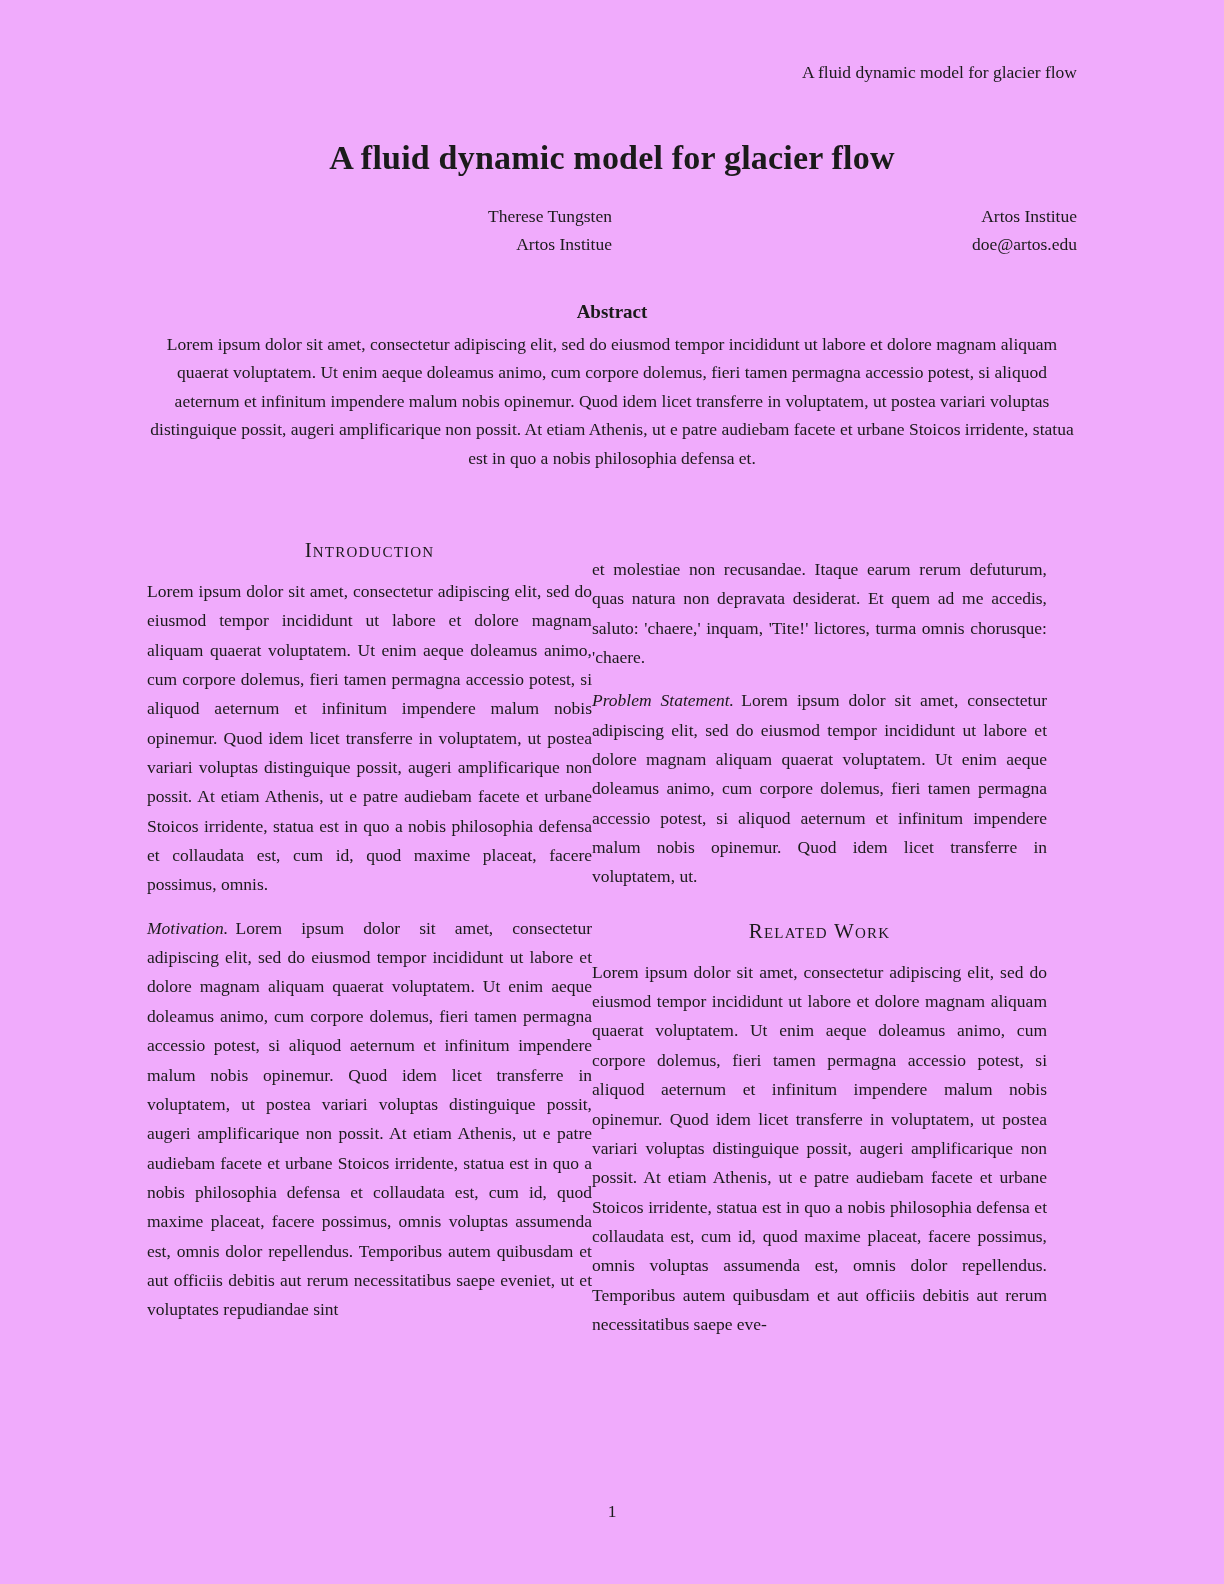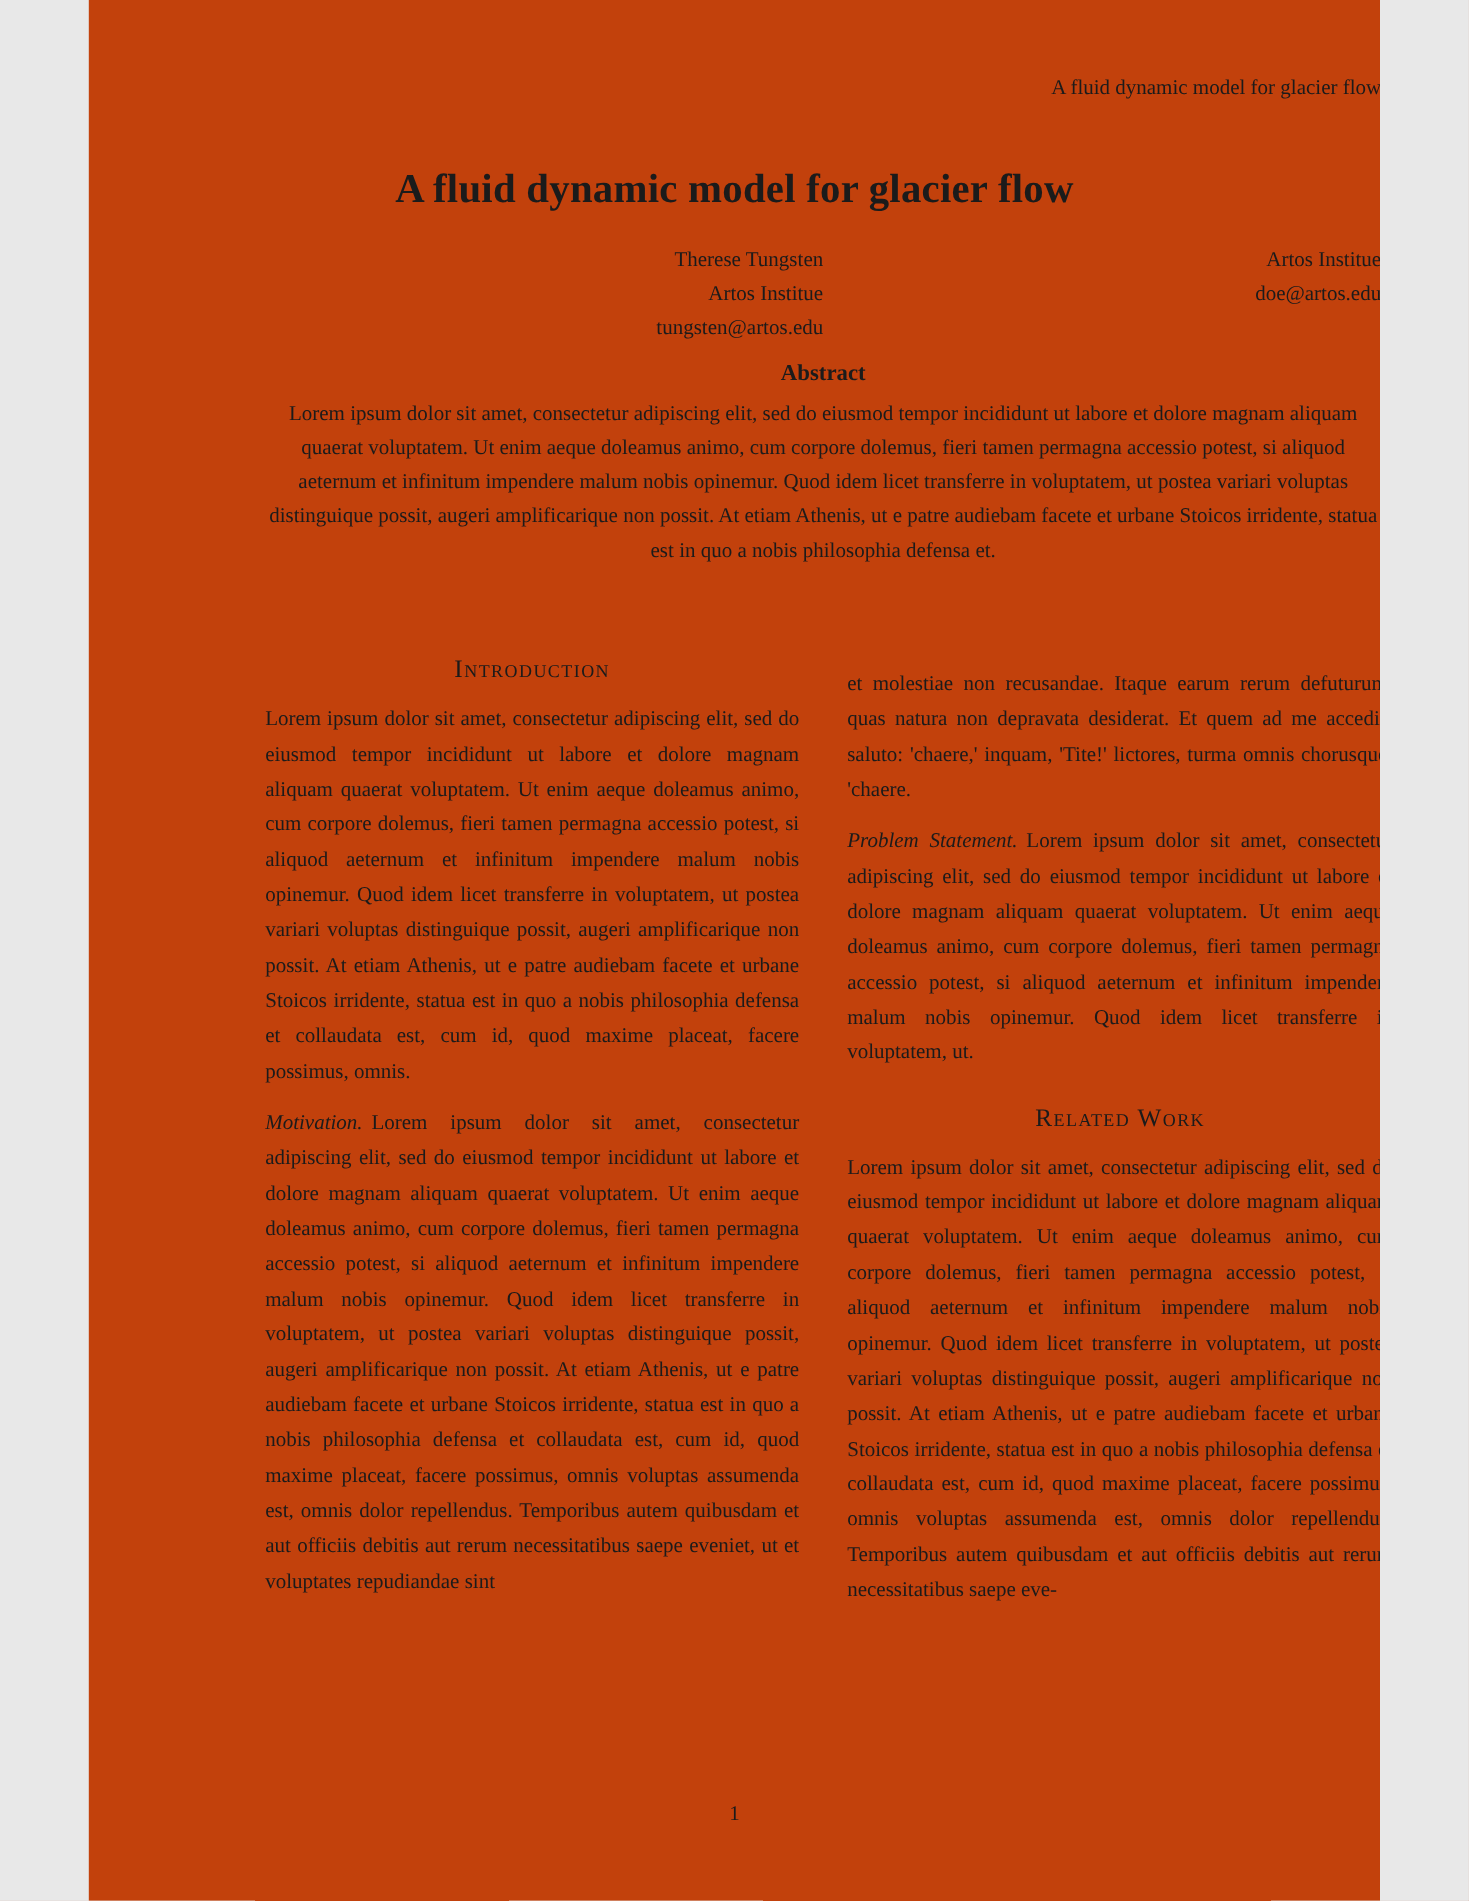--- a/index.html
+++ b/index.html
@@ -2,24 +2,24 @@
 <html><head>
 <meta charset="utf-8">
 <style>
   html, body {
     margin: 0;
     padding: 0;
     background: #e8e8e8;
   }
   .page {
     position: relative;
-    width: 1076px;
+    width: 1224px;
     height: 1584px;
     margin: 0 auto;
-    background: #c2410c;
+    background: #f0abfc;
     color: #1b1b1b;
     font-family: "Liberation Serif", "DejaVu Serif", serif;
     overflow: hidden;
   }
 
   .running-header {
     position: absolute;
     top: 60px;
     left: 147px;
     width: 930px;
@@ -74,22 +74,20 @@
     font-size: 17.5px;
     line-height: 28.4px;
   }
 
   .columns {
     position: absolute;
     top: 537px;
     left: 147px;
     width: 940px;
     display: flex;
-    gap: 40px;
-    align-items: center;
   }
   .col-left  { width: 445px; }
   .col-right { width: 455px; padding-top: 4px; box-sizing: border-box; }
 
   .sec-heading {
     margin: 0 0 6px 0;
     text-align: center;
     font-size: 21px;
     line-height: 26px;
     font-weight: normal;
@@ -129,21 +127,20 @@
 <div class="page">
 
   <div class="running-header">A fluid dynamic model for glacier flow</div>
 
   <h1 class="paper-title">A fluid dynamic model for glacier flow</h1>
 
   <div class="authors">
     <div class="author">
       <div>Therese Tungsten</div>
       <div>Artos Institue</div>
-      <div>tungsten@artos.edu</div>
     </div>
     <div class="author">
       <div>Artos Institue</div>
       <div>doe@artos.edu</div>
     </div>
   </div>
 
   <div class="abstract">
     <div class="abstract-heading">Abstract</div>
     <p class="abstract-text">Lorem ipsum dolor sit amet, consectetur adipiscing elit, sed do eiusmod tempor incididunt ut labore et dolore magnam aliquam quaerat voluptatem. Ut enim aeque doleamus animo, cum corpore dolemus, fieri tamen permagna accessio potest, si aliquod aeternum et infinitum impendere malum nobis opinemur. Quod idem licet transferre in voluptatem, ut postea variari voluptas distinguique possit, augeri amplificarique non possit. At etiam Athenis, ut e patre audiebam facete et urbane Stoicos irridente, statua est in quo a nobis philosophia defensa et.</p>

